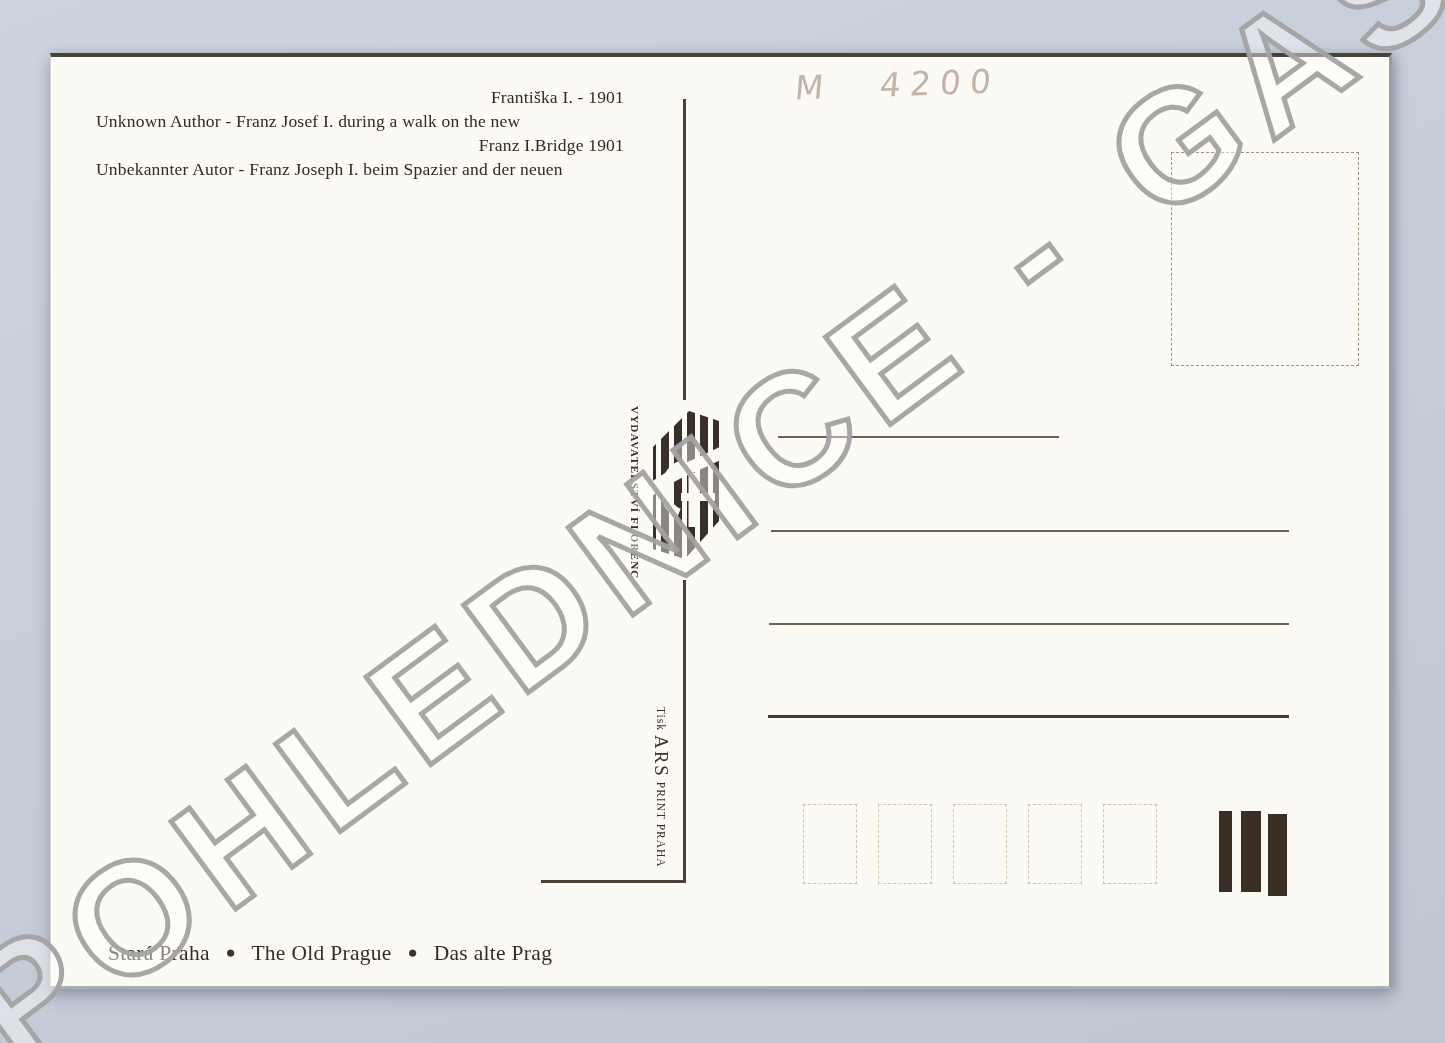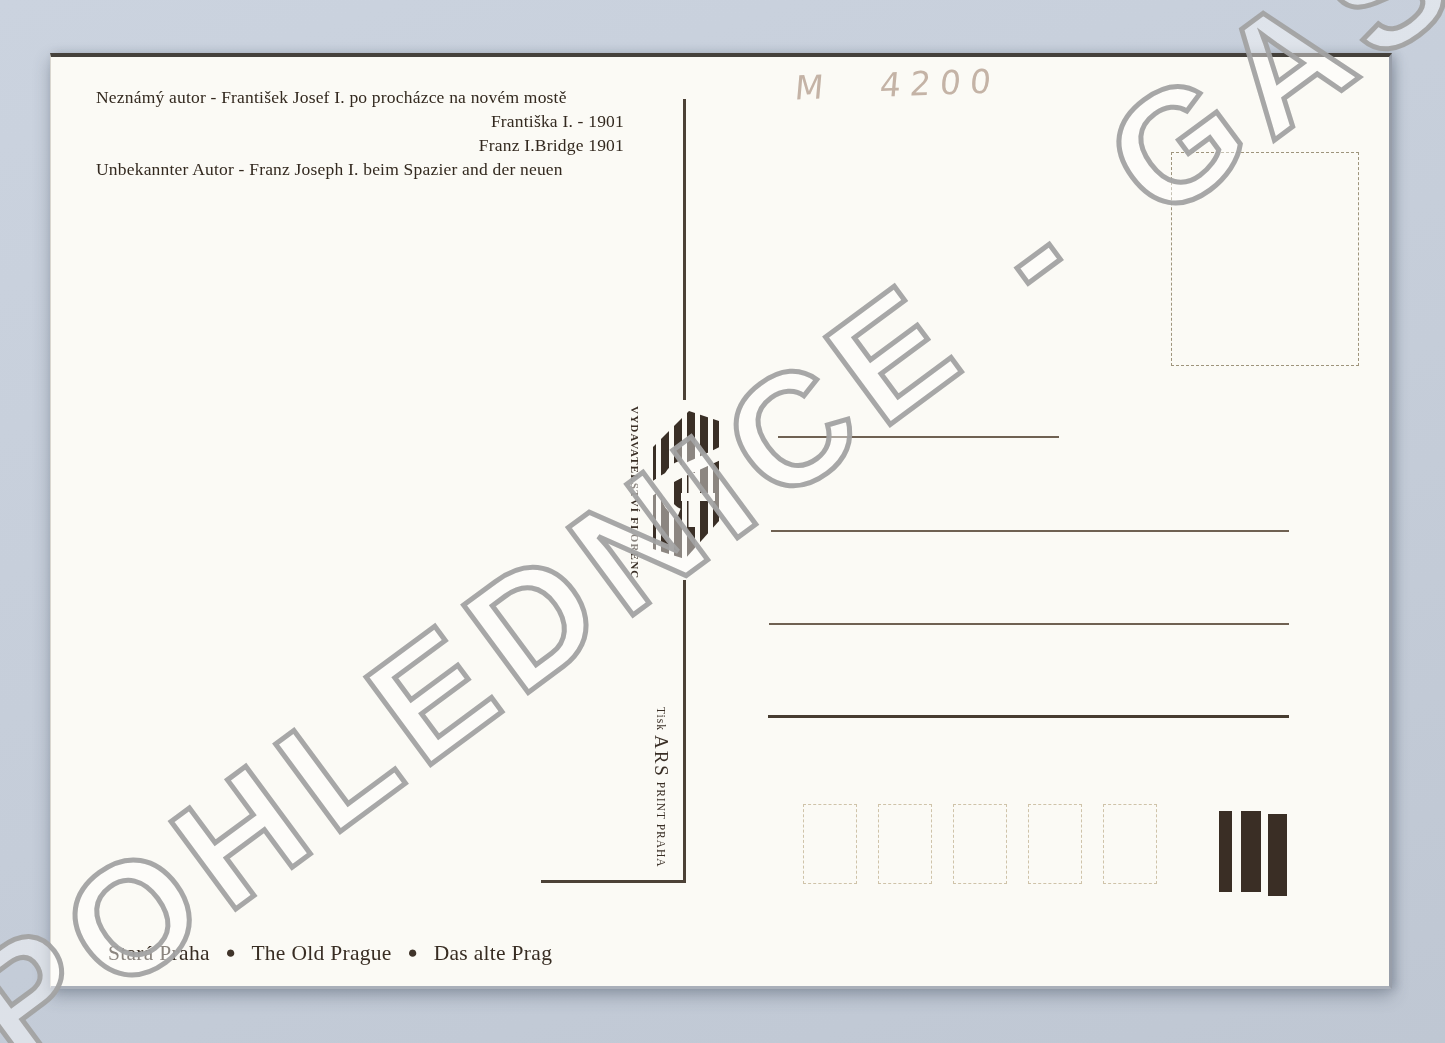--- a/index.html
+++ b/index.html
@@ -74,22 +74,22 @@
   .watermark-svg { position:absolute; left:0; top:0; pointer-events:none; }
 </style>
 </head>
 <body>
 
 <div class="scene">
 
   <div class="postcard">
 
     <div class="title-block">
-      <div class="t-line">Neznámý autor - František Josef I. po procházce na novém mostě</div>
       <div class="t-line t-center">Františka I. - 1901</div>
+      <div class="t-line">Unknown Author - Franz Josef I. during a walk on the new</div>
       <div class="t-line t-center">Franz I.Bridge 1901</div>
       <div class="t-line">Unbekannter Autor - Franz Joseph I. beim Spazier and der neuen</div>
     </div>
 
     <div class="pencil-note">M 4200</div>
 
     <div class="stamp-box"></div>
 
     <div class="divider-top"></div>
     <div class="divider-bottom"></div>

